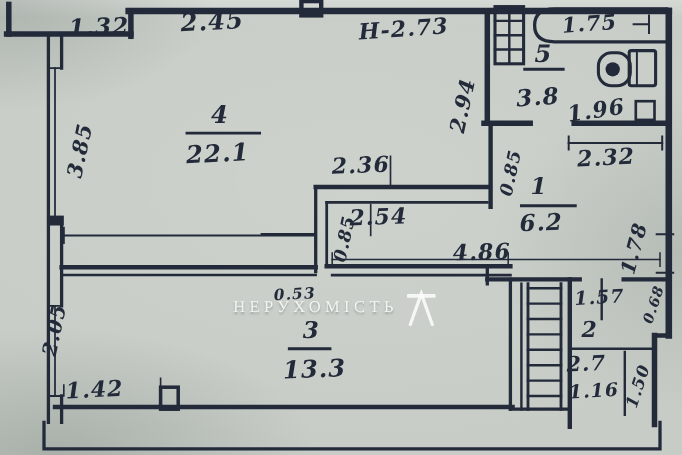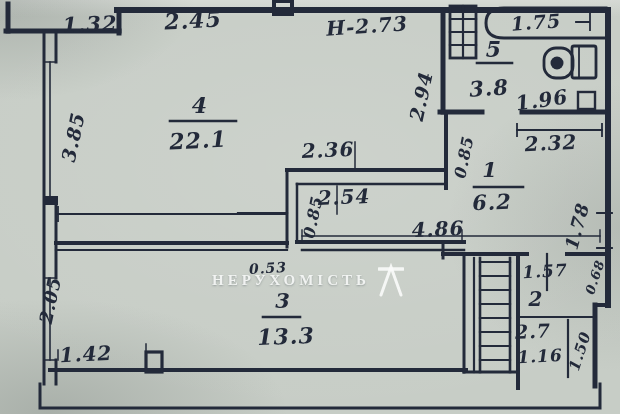--- a/index.html
+++ b/index.html
@@ -24,21 +24,21 @@
   .watermark{
     position:absolute;left:212px;top:256px;width:200px;
     color:rgba(250,252,250,0.88);
     text-shadow:0 1px 2px rgba(55,65,75,0.35);
     user-select:none;
   }
   .wm-brand-row{font-family:"Liberation Serif", serif;font-weight:700;
     font-size:35px;letter-spacing:6px;line-height:1;}
   .wm-brand-row sup{font-size:11px;letter-spacing:0;vertical-align:super;}
   .wm-sub-row{display:flex;align-items:center;gap:8px;margin-top:7px;}
-  .wm-sub-row .wm-sub{font-family:"Liberation Serif", serif;font-weight:700;
+  .wm-sub-row .wm-sub{font-family:"Liberation Serif", serif;font-weight:400;
     font-size:15px;letter-spacing:4px;}
   .wm-logo{flex:0 0 auto;}
 </style>
 </head>
 <body>
 
 <div class="page">
 
   <svg class="plan-svg" width="620" height="414" viewBox="0 0 620 414" fill="none" stroke="#232a3a" stroke-linecap="square">
 

